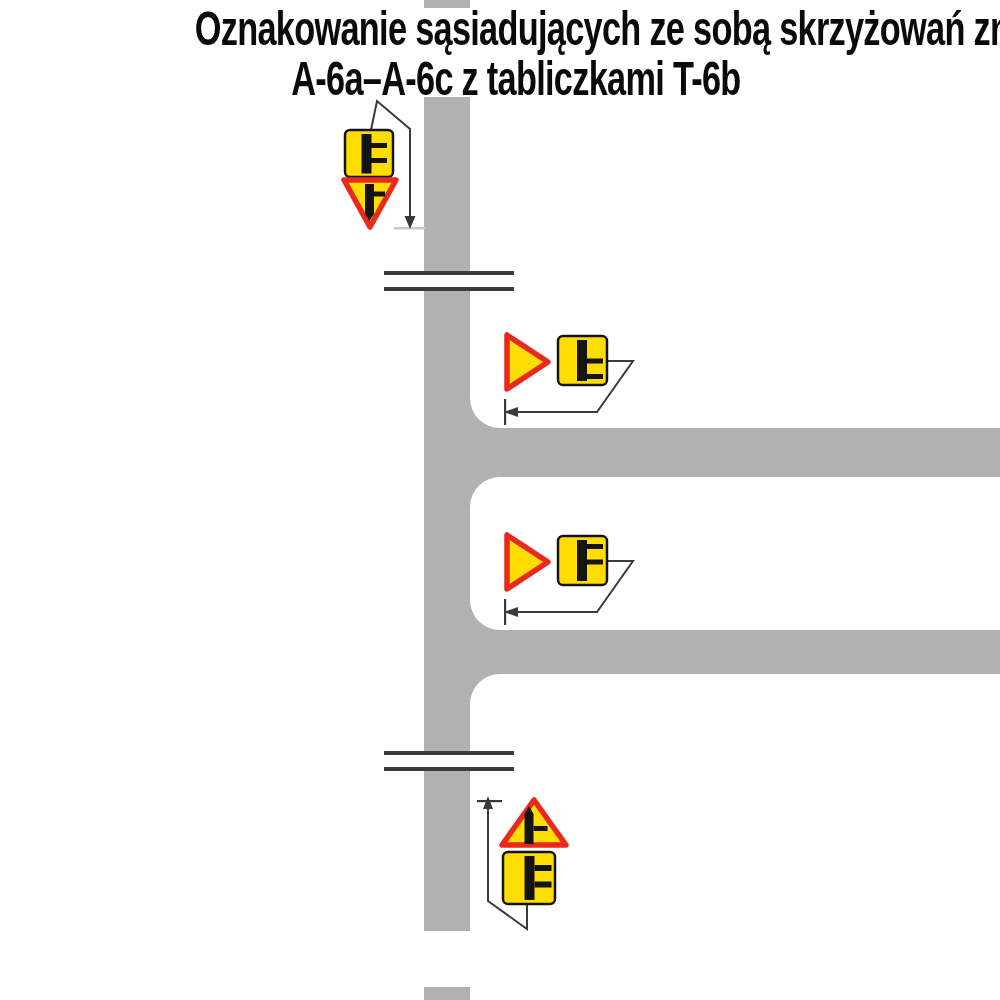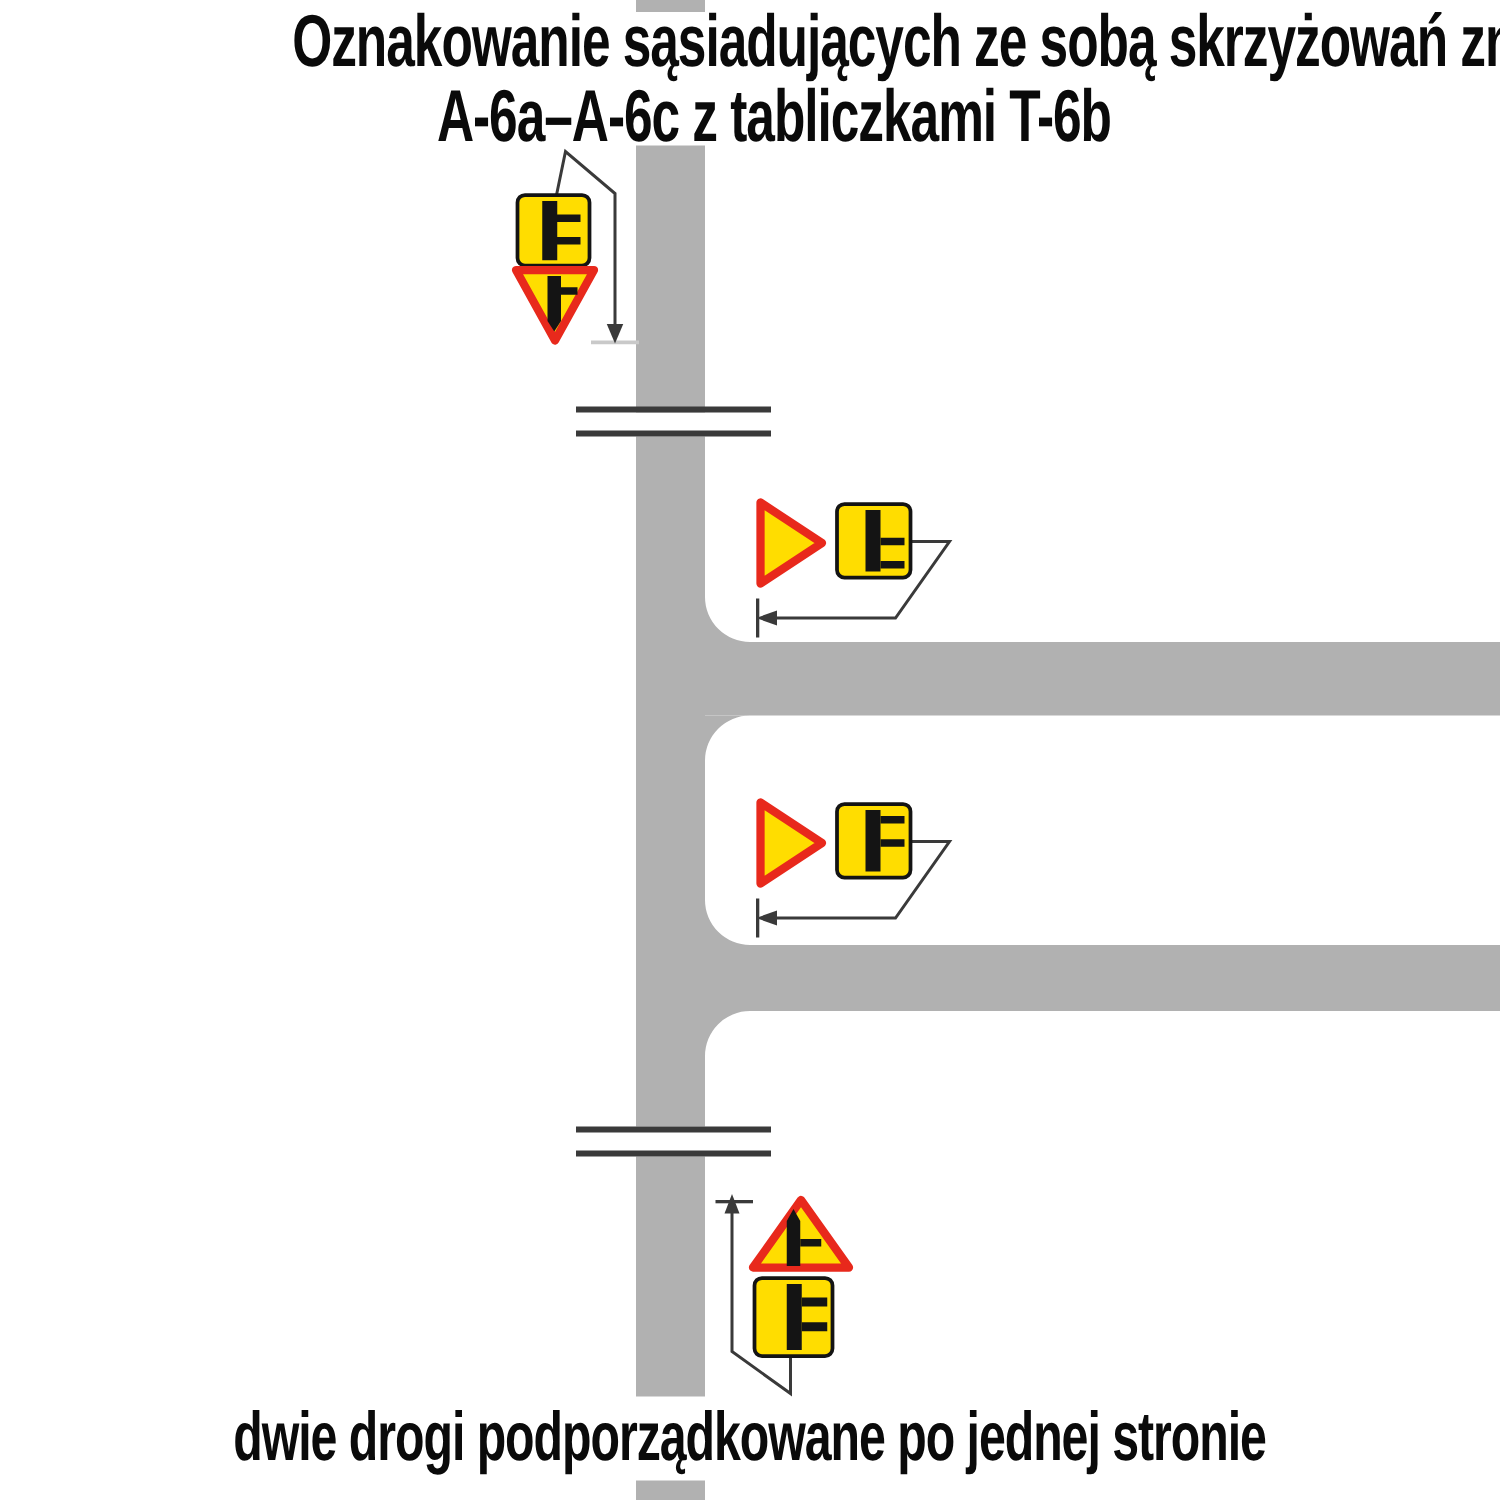--- a/index.html
+++ b/index.html
@@ -123,17 +123,14 @@
       </g>
     </g>
   </svg>
 
   <div class="txtline title-1">
     <span class="condensed">Oznakowanie sąsiadujących ze sobą skrzyżowań znakami</span>
   </div>
   <div class="txtline title-2">
     <span class="condensed">A-6a–A-6c z tabliczkami T-6b</span>
   </div>
-  <div class="txtline caption">
-    <span class="condensed">dwie drogi podporządkowane po jednej stronie</span>
-  </div>
 
 </div>
 
 </body></html>

